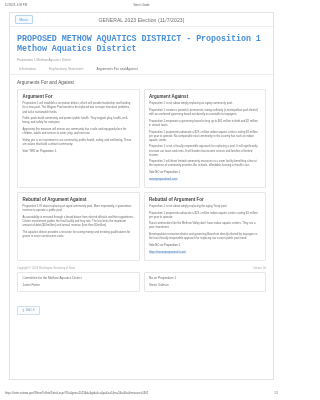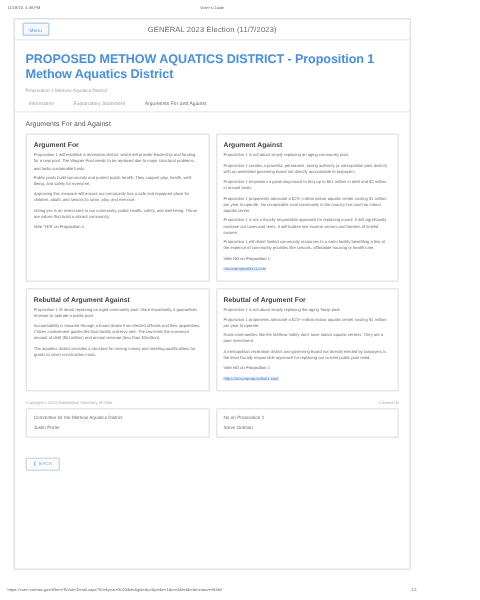--- a/index.html
+++ b/index.html
@@ -56,20 +56,21 @@
   }
 
   
   .title-block { padding: 7px 7px 0 7px; }
   .measure-title {
     color: #4a90d9;
     font-size: 8.4px;
     line-height: 10.4px;
     font-weight: 600;
     letter-spacing: -.05px;
+    font-family: Liberation Mono, monospace;
   }
   .measure-sub {
     margin-top: 3px;
     font-size: 3.1px; color: #9a9a9a; letter-spacing: .05px;
   }
 
   
   .tabs {
     display: flex; gap: 13px;
     padding: 5px 9px 3.5px 9px;

